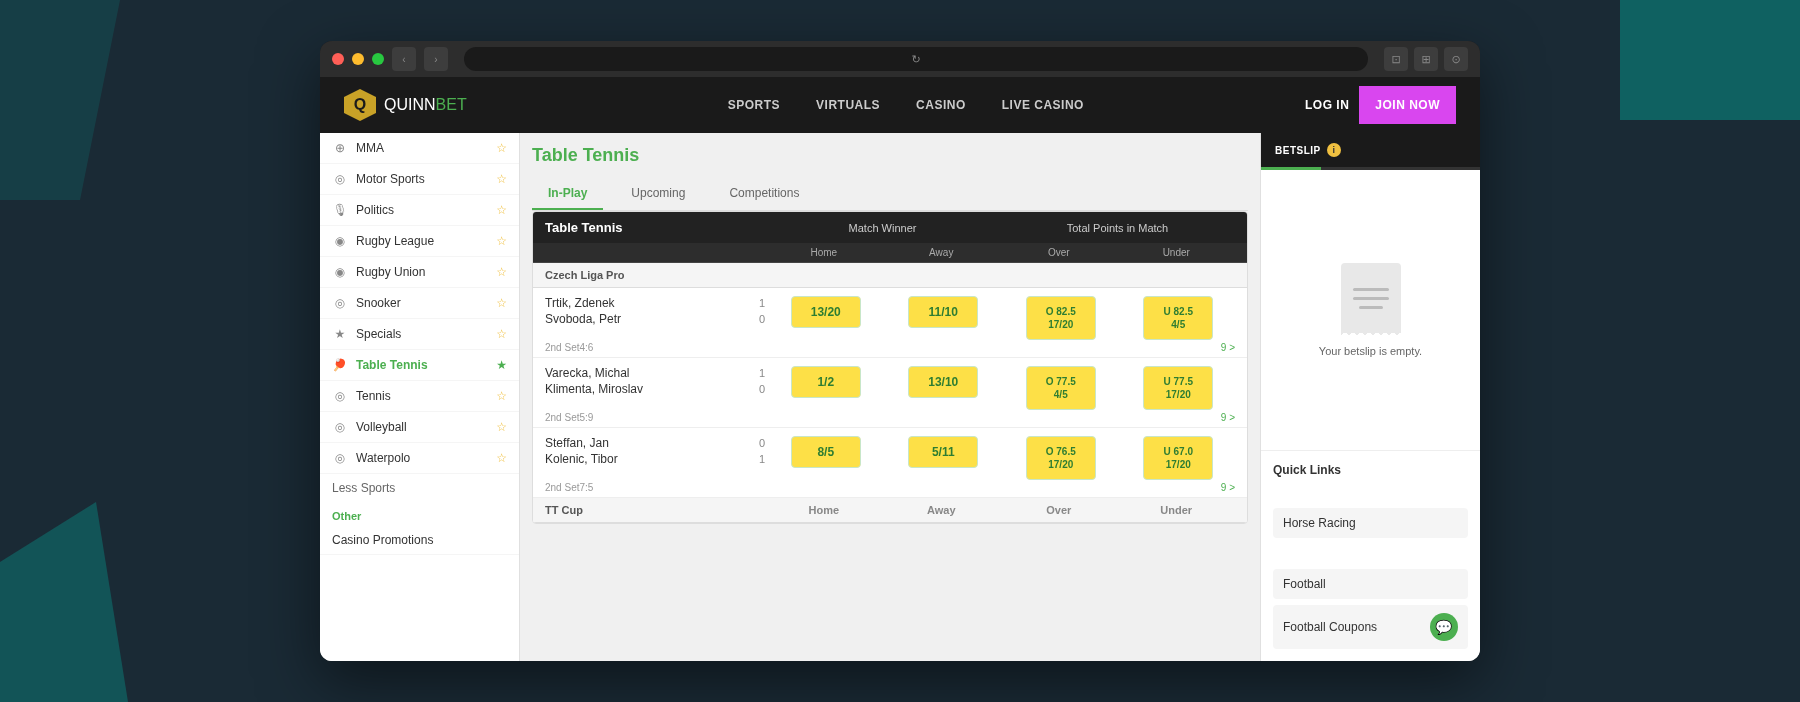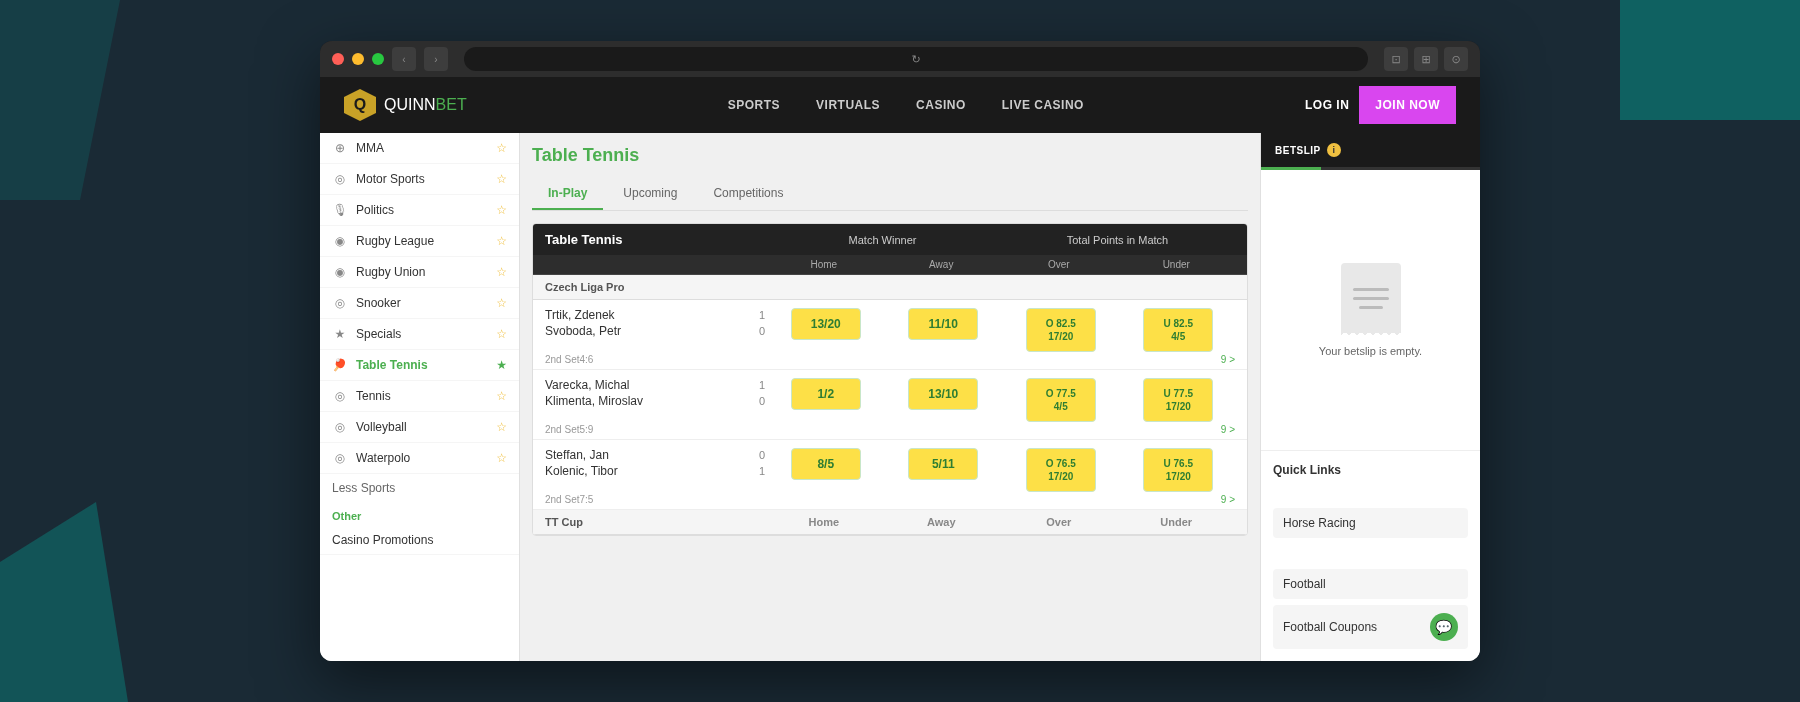--- a/index.html
+++ b/index.html
@@ -227,22 +227,21 @@
 
     .page-title {
       font-size: 18px;
       font-weight: bold;
       color: #4caf50;
       margin-bottom: 12px;
     }
 
     .tabs {
       display: flex;
-      gap: 4px;
-      margin-bottom: 12px;
+      gap: 12px;
       border-bottom: 1px solid #ddd;
     }
 
     .tab {
       padding: 8px 16px;
       font-size: 12px;
       cursor: pointer;
       color: #666;
       border-bottom: 2px solid transparent;
     }
@@ -730,21 +729,21 @@
                 <div class="odds-btn" style="min-width:70px;">5/11</div>
               </div>
               <div style="display:flex;align-items:center;justify-content:center;">
                 <div class="odds-btn odds-btn-small" style="min-width:70px;">
                   <div>O 76.5</div>
                   <div>17/20</div>
                 </div>
               </div>
               <div style="display:flex;align-items:center;justify-content:center;">
                 <div class="odds-btn odds-btn-small" style="min-width:70px;">
-                  <div>U 76.5</div>
+                  <div>U 67.0</div>
                   <div>17/20</div>
                 </div>
               </div>
             </div>
             <div class="match-row-bottom">
               <span>2nd Set7:5</span>
               <span style="color:#4caf50;cursor:pointer;">9 &gt;</span>
             </div>
           </div>
 

